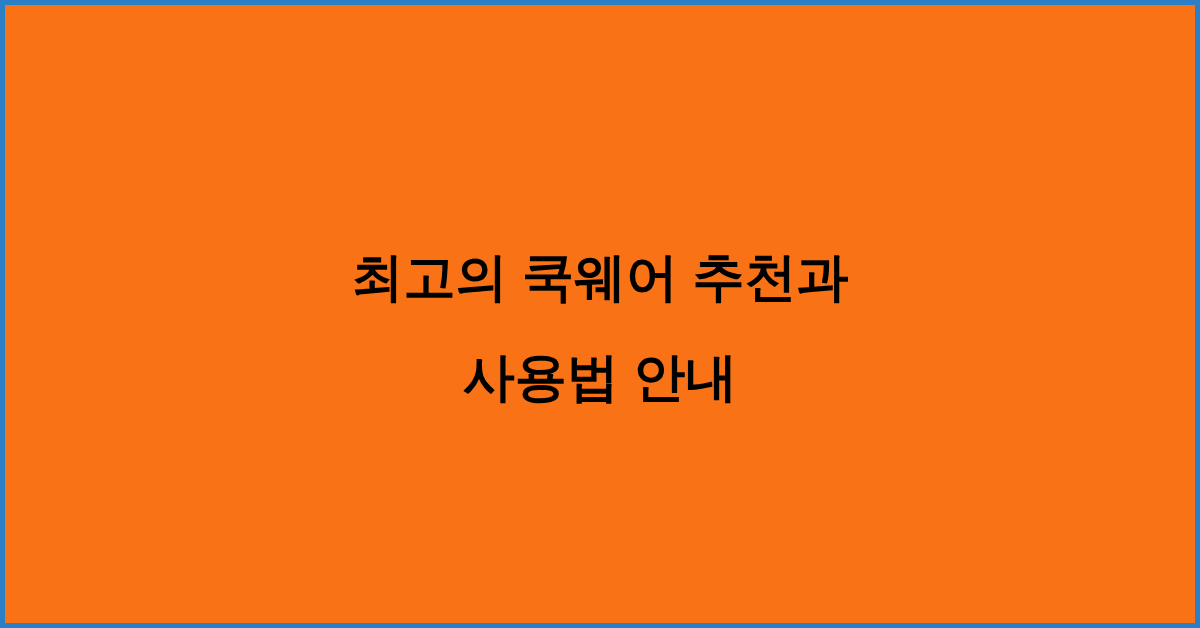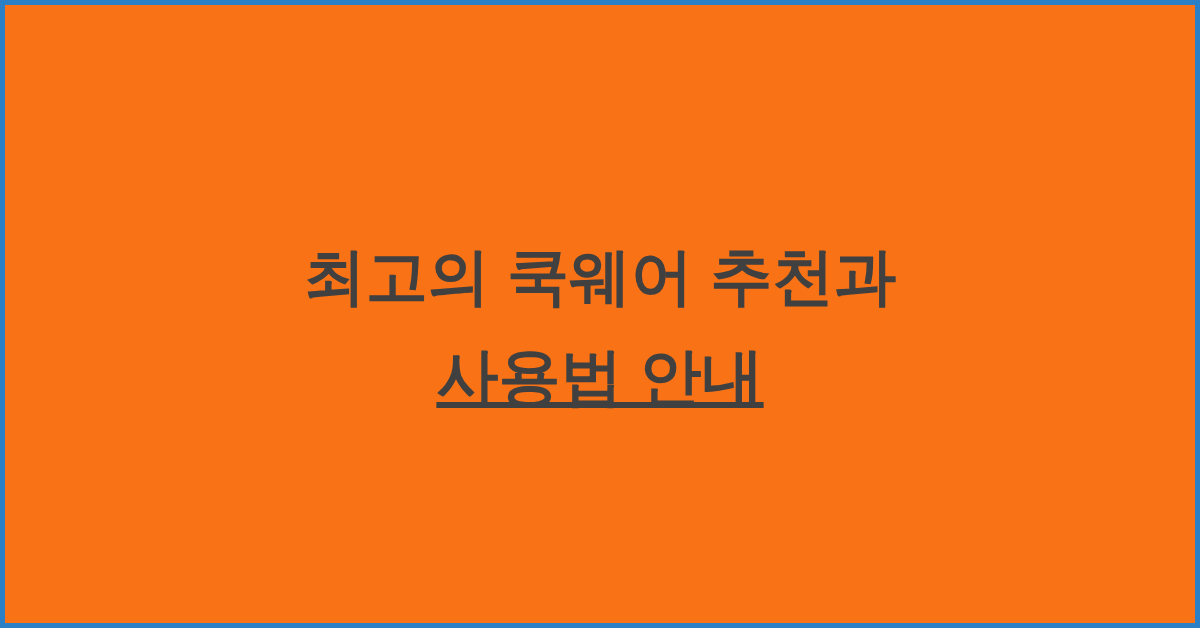--- a/index.html
+++ b/index.html
@@ -37,33 +37,32 @@
     left: 0;
     right: 0;
     top: 222px;                    
     text-align: center;
     padding: 0 40px;
     box-sizing: border-box;
   }
 
   .title-line {
     display: block;
-    color: #404040;
-    font-size: 62px;
+    color: #000000;
+    font-size: 52px;
     font-weight: 700;
     line-height: 100px;
     letter-spacing: 0px;
     white-space: nowrap;
     margin: 0;
   }
 
   
   .title-line + .title-line {
     margin-top: 0;
-    text-decoration: underline;
   }
 </style>
 </head>
 <body>
 
 <div class="banner-canvas">
 
   <div class="banner-surface">
 
     <div class="title-block">

